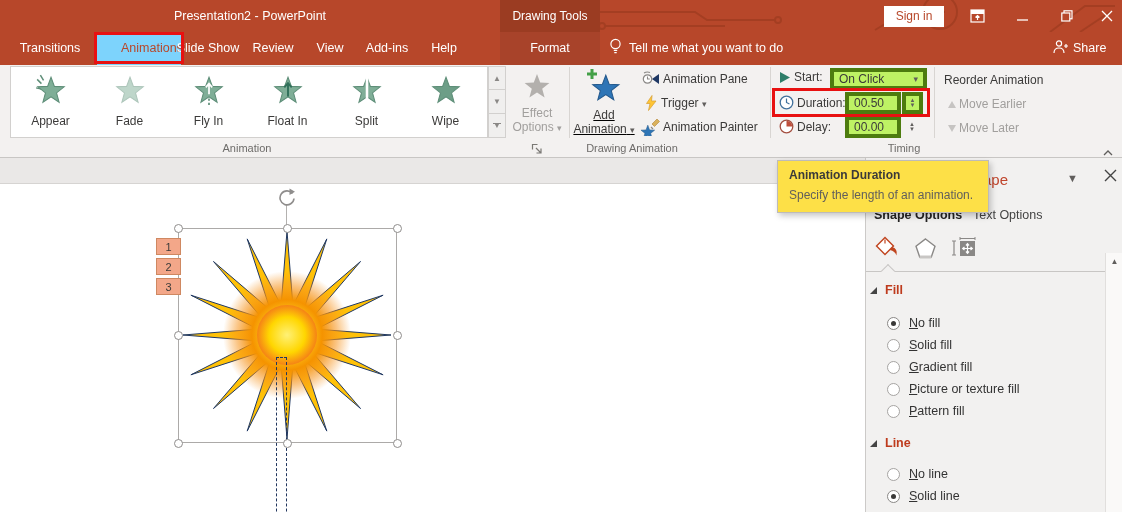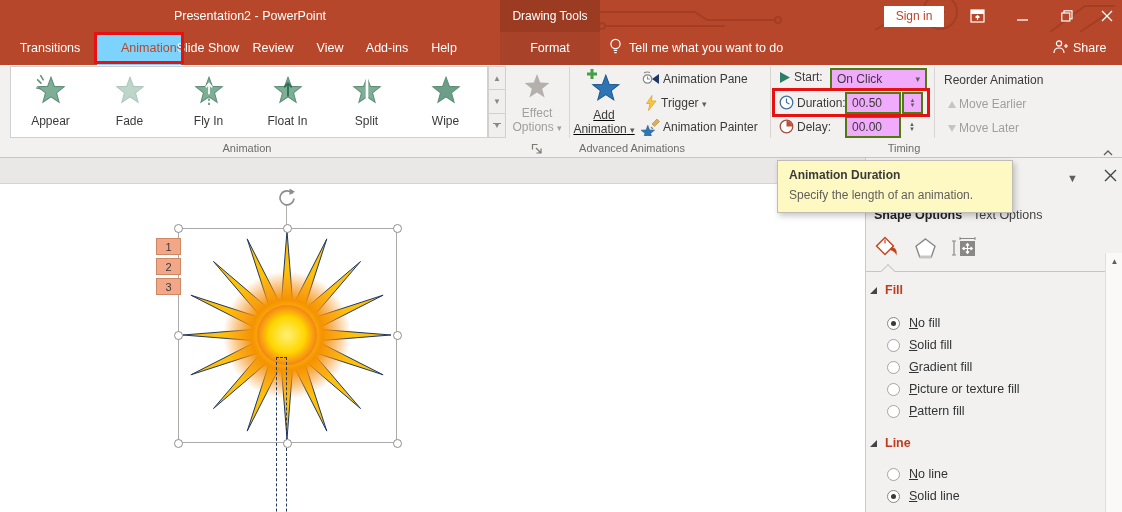--- a/index.html
+++ b/index.html
@@ -28,36 +28,36 @@
   .gal-item{width:79px;height:70px;text-align:center;padding-top:6px;cursor:pointer;}
   .gal-item .lbl{display:block;font-size:12px;color:#3B3A39;margin-top:3px;}
   .gal-scroll{left:488px;top:1px;width:18px;height:72px;}
   .gal-btn{width:18px;height:24px;background:#F0EFEE;border:1px solid #D2D0CE;border-top:none;color:#8A8886;font-size:8px;display:flex;align-items:center;justify-content:center;cursor:pointer;}
   .gal-btn:first-child{border-top:1px solid #D2D0CE;}
   .grp-label{top:77px;height:16px;font-size:11px;color:#6E6C6A;text-align:center;}
   .vsep{top:2px;width:1px;height:71px;background:#D8D5D2;}
   .rbtn-lbl{font-size:12px;color:#3B3A39;}
   .disabled-lbl{color:#A19F9D;}
   .small-row{display:flex;align-items:center;gap:3px;}
-  .inbox{background:#f0abfc;border:2px solid #4d7c0f;font-size:12px;color:#3B3A39;padding-left:5px;display:flex;align-items:center;}
+  .inbox{background:#bef264;border:4px solid #4d7c0f;font-size:12px;color:#3B3A39;padding-left:5px;display:flex;align-items:center;}
   .spin{display:flex;flex-direction:column;align-items:center;justify-content:center;font-size:6px;color:#605E5C;line-height:5px;}
   .caret{font-size:9px;color:#605E5C;}
   .tri-up{width:0;height:0;border-left:4px solid transparent;border-right:4px solid transparent;border-bottom:7px solid #C6C4C2;}
   .tri-dn{width:0;height:0;border-left:4px solid transparent;border-right:4px solid transparent;border-top:7px solid #C6C4C2;}
 
   
   .canvas-strip{left:0;top:158px;width:865px;height:26px;background:#EAE8E7;border-bottom:1px solid #D6D4D2;}
   .slide{left:0;top:184px;width:865px;height:328px;background:#fff;}
   .sel-box{left:178px;top:228px;width:219px;height:215px;border:1px solid #ACAAA8;}
   .handle{width:9px;height:9px;border-radius:50%;background:#fff;border:1px solid #8F8D8C;z-index:8;}
   .badge{left:156px;width:25px;height:17px;background:#F3A789;border:1px solid #CF8861;color:#3B3A39;font-size:11px;text-align:center;line-height:16px;z-index:9;cursor:pointer;}
   .dash-rect{left:276px;top:357px;width:11px;height:200px;border:1px dashed #22365E;z-index:7;}
 
   
-  .tooltip{left:777px;top:160px;width:236px;height:53px;background:#fef9c3;border:1px solid #BEBBB8;box-shadow:2px 3px 6px rgba(0,0,0,.22);z-index:50;padding:7px 11px;}
+  .tooltip{left:777px;top:160px;width:212px;height:53px;background:#fde047;border:1px solid #BEBBB8;box-shadow:2px 3px 6px rgba(0,0,0,.22);z-index:50;padding:7px 11px;}
   .tooltip .tt-title{font-size:12px;font-weight:bold;color:#3B3A39;}
   .tooltip .tt-body{font-size:12px;color:#605E5C;margin-top:6px;}
 
   
   .panel{left:865px;top:158px;width:257px;height:354px;background:#F2F1F0;border-left:1px solid #CCCAC8;z-index:10;}
   .panel-title{left:47px;top:13px;font-size:15px;color:#C0452C;}
   .panel-tab{top:50px;font-size:12.5px;cursor:pointer;}
   .ind-line{left:0;top:113px;width:239px;height:1px;background:#C8C6C4;}
   .ind-notch{left:17px;top:108px;width:10px;height:10px;background:#F2F1F0;border-top:1px solid #C8C6C4;border-left:1px solid #C8C6C4;transform:rotate(45deg);}
   .sec-header{font-size:12.5px;font-weight:bold;color:#BE3B1D;cursor:pointer;}
@@ -303,21 +303,21 @@
     <div class="abs small-row" style="left:948px;top:32px;">
       <span class="tri-up"></span>
       <span class="rbtn-lbl disabled-lbl">Move Earlier</span>
     </div>
     <div class="abs small-row" style="left:948px;top:56px;">
       <span class="tri-dn"></span>
       <span class="rbtn-lbl disabled-lbl">Move Later</span>
     </div>
 
     <div class="abs grp-label" style="left:167px;width:160px;">Animation</div>
-    <div class="abs grp-label" style="left:552px;width:160px;">Advanced Animations</div>
+    <div class="abs grp-label" style="left:552px;width:160px;">Drawing Animation</div>
     <div class="abs grp-label" style="left:824px;width:160px;">Timing</div>
     <div class="abs" style="left:1102px;top:79px;">
       <svg width="12" height="10" viewBox="0 0 12 10">
           <path d="M2 7 L6 3 L10 7" fill="none" stroke="#605E5C" stroke-width="1.3"></path>
         </svg>
     </div>
   </div>
 
   <div class="abs canvas-strip"></div>
   <div class="abs slide"></div>

